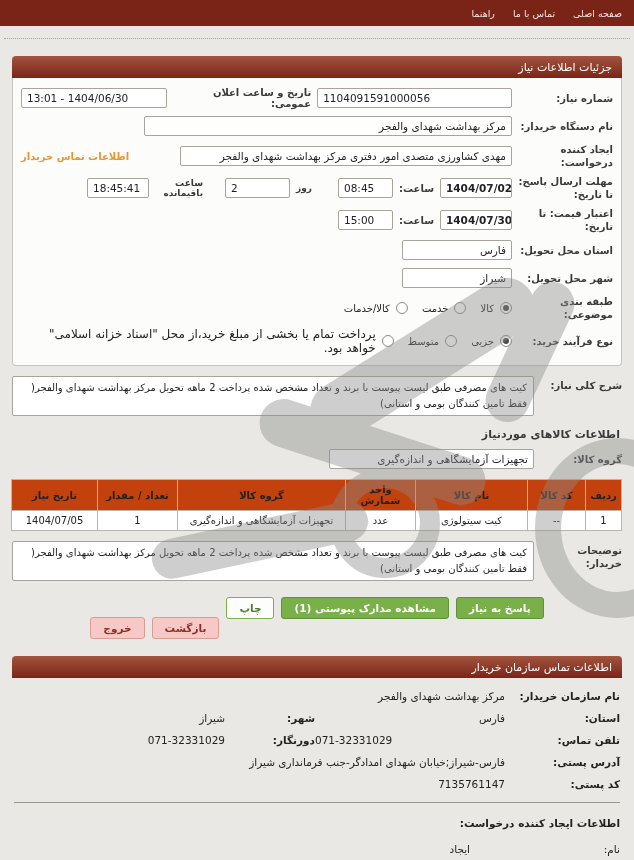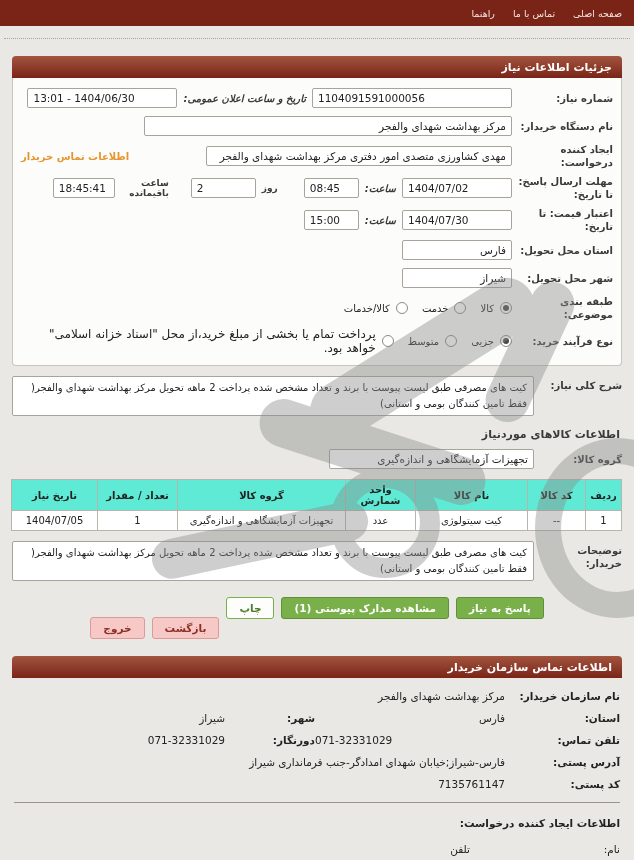--- a/index.html
+++ b/index.html
@@ -17,61 +17,61 @@
     height: 26px; background: #7a2418;
     display: flex; align-items: center; gap: 18px; padding: 0 12px;
   }
   .topbar-item { color: #f3e4df; font-size: 9.5px; cursor: pointer; }
   .dotted-sep { margin: 12px 4px 0; border-top: 1px dotted #a9a49e; }
 
   .sec-hdr {
     margin: 17px 12px 0; height: 22px;
     background: linear-gradient(180deg, #a2553f 0%, #7a2418 100%);
     border-radius: 4px 4px 0 0;
-    color: #fff; font-size: 11px; font-weight: bold;
+    color: #fff; font-size: 11px; font-weight: normal;
     display: flex; align-items: center; padding: 0 10px;
   }
   .form-panel {
     margin: 0 12px; background: #fcfcfa;
     border: 1px solid #c9c5bd; border-top: none;
     border-radius: 0 0 4px 4px; padding: 9px 8px 4px;
   }
   .frm-row { display: flex; align-items: center; gap: 6px; margin-bottom: 6px; min-height: 22px; }
   .lbl { width: 95px; flex: 0 0 95px; font-size: 10px; font-weight: bold; color: #3a3a3a; line-height: 1.3; }
-  .lbl-mid { font-size: 10px; font-weight: bold; color: #3a3a3a; font-style: italic; }
+  .lbl-mid { font-size: 10px; font-weight: bold; color: #3a3a3a; }
   .lbl-tiny { font-size: 9px; font-weight: bold; color: #3a3a3a; line-height: 1.15; }
   .box {
     background: #fff; border: 1px solid #a8a49c; border-radius: 2px;
     height: 20px; display: flex; align-items: center;
     padding: 0 5px; font-size: 10.5px; color: #222; overflow: hidden; white-space: nowrap;
   }
   .ltr { direction: ltr; unicode-bidi: isolate; }
   .ctr { justify-content: flex-end; }
   .w200 { width: 200px; } .w150 { width: 150px; } .w368 { width: 368px; }
-  .w330 { width: 306px; } .w90 { width: 110px; } .w55 { width: 55px; }
+  .w330 { width: 332px; } .w90 { width: 72px; font-weight: bold; } .w55 { width: 55px; }
   .w65 { width: 65px; } .w62 { width: 62px; } .w110 { width: 110px; } .w200g { width: 205px; }
 
   .radio { width: 12px; height: 12px; flex: 0 0 12px; border: 1px solid #8a8a8a; border-radius: 50%; background: #fff; position: relative; cursor: pointer; }
   .radio.on::after { content: ""; position: absolute; inset: 2px; border-radius: 50%; background: #4a4a4a; }
   .radio-lbl { font-size: 10px; color: #222; margin-left: 8px; }
   .radio-lbl-long { font-size: 12px; color: #222; }
 
   .link-orange { color: #e6962f; font-weight: bold; font-size: 10px; cursor: pointer; margin-right: auto; white-space: nowrap; }
 
   .desc-row { display: flex; align-items: flex-start; gap: 6px; margin: 10px 12px 0; }
   .desc-lbl { width: 82px; flex: 0 0 82px; font-size: 10px; font-weight: bold; color: #3a3a3a; padding-top: 3px; line-height: 1.3; }
   .desc-box { flex: 1; background: #fff; border: 1px solid #a8a49c; border-radius: 2px; min-height: 38px; font-size: 10px; padding: 3px 6px; line-height: 1.6; color: #222; }
 
   .sub-heading { margin: 12px 14px 0; font-size: 11px; font-weight: bold; color: #3a3a3a; }
   .group-row { display: flex; align-items: center; gap: 6px; margin: 8px 12px 0; }
   .group-lbl { width: 82px; flex: 0 0 82px; font-size: 10px; font-weight: bold; color: #3a3a3a; }
 
   table.items { margin: 10px 12px 0; width: 610px; border-collapse: collapse; background: #fff; table-layout: fixed; }
   .items th, .items td { border: 1px solid #b9b5ad; font-size: 10px; padding: 4px 3px; text-align: center; color: #222; overflow: hidden; }
-  .items th { background: #5eead4; font-weight: bold; }
+  .items th { background: #c2410c; font-weight: bold; }
 
   .btn-row { display: flex; justify-content: center; gap: 7px; margin: 16px 0 0; }
   .btn { height: 22px; display: flex; align-items: center; padding: 0 12px; border-radius: 3px; font-size: 10.5px; font-weight: bold; cursor: pointer; white-space: nowrap; }
   .btn-green { background: #79b04a; border: 1px solid #5f9136; color: #fff; }
   .btn-outline { background: #fdfdfb; border: 1px solid #79b04a; color: #4e7d2a; }
   .btn-pink { background: #f6c9c6; border: 1px solid #de9a94; color: #8d2f23; margin-top: 20px; }
 
   .contact { margin: 12px 14px 0; }
   .c-row { display: flex; align-items: flex-start; margin-bottom: 10px; font-size: 10.5px; }
   .c-lbl { width: 115px; flex: 0 0 115px; font-weight: bold; color: #222; }
@@ -280,21 +280,21 @@
     <div class="c-val ltr">7135761147</div>
   </div>
 </div>
 
 <hr class="sep">
 
 <div class="creator">
   <div class="creator-heading">اطلاعات ایجاد کننده درخواست:</div>
   <div class="cr-row">
     <div class="cr-lbl">نام:</div>
-    <div class="c-val">تلفن</div>
+    <div class="c-val">ایجاد</div>
   </div>
   <div class="cr-row">
     <div class="cr-lbl">نام خانوادگی:</div>
     <div class="c-val">کشاورزی</div>
   </div>
 
 </div>
 
 <div class="watermark">
   <div class="wm wm-ring" style="left:535px; top:438px; width:165px; height:180px;"></div>

